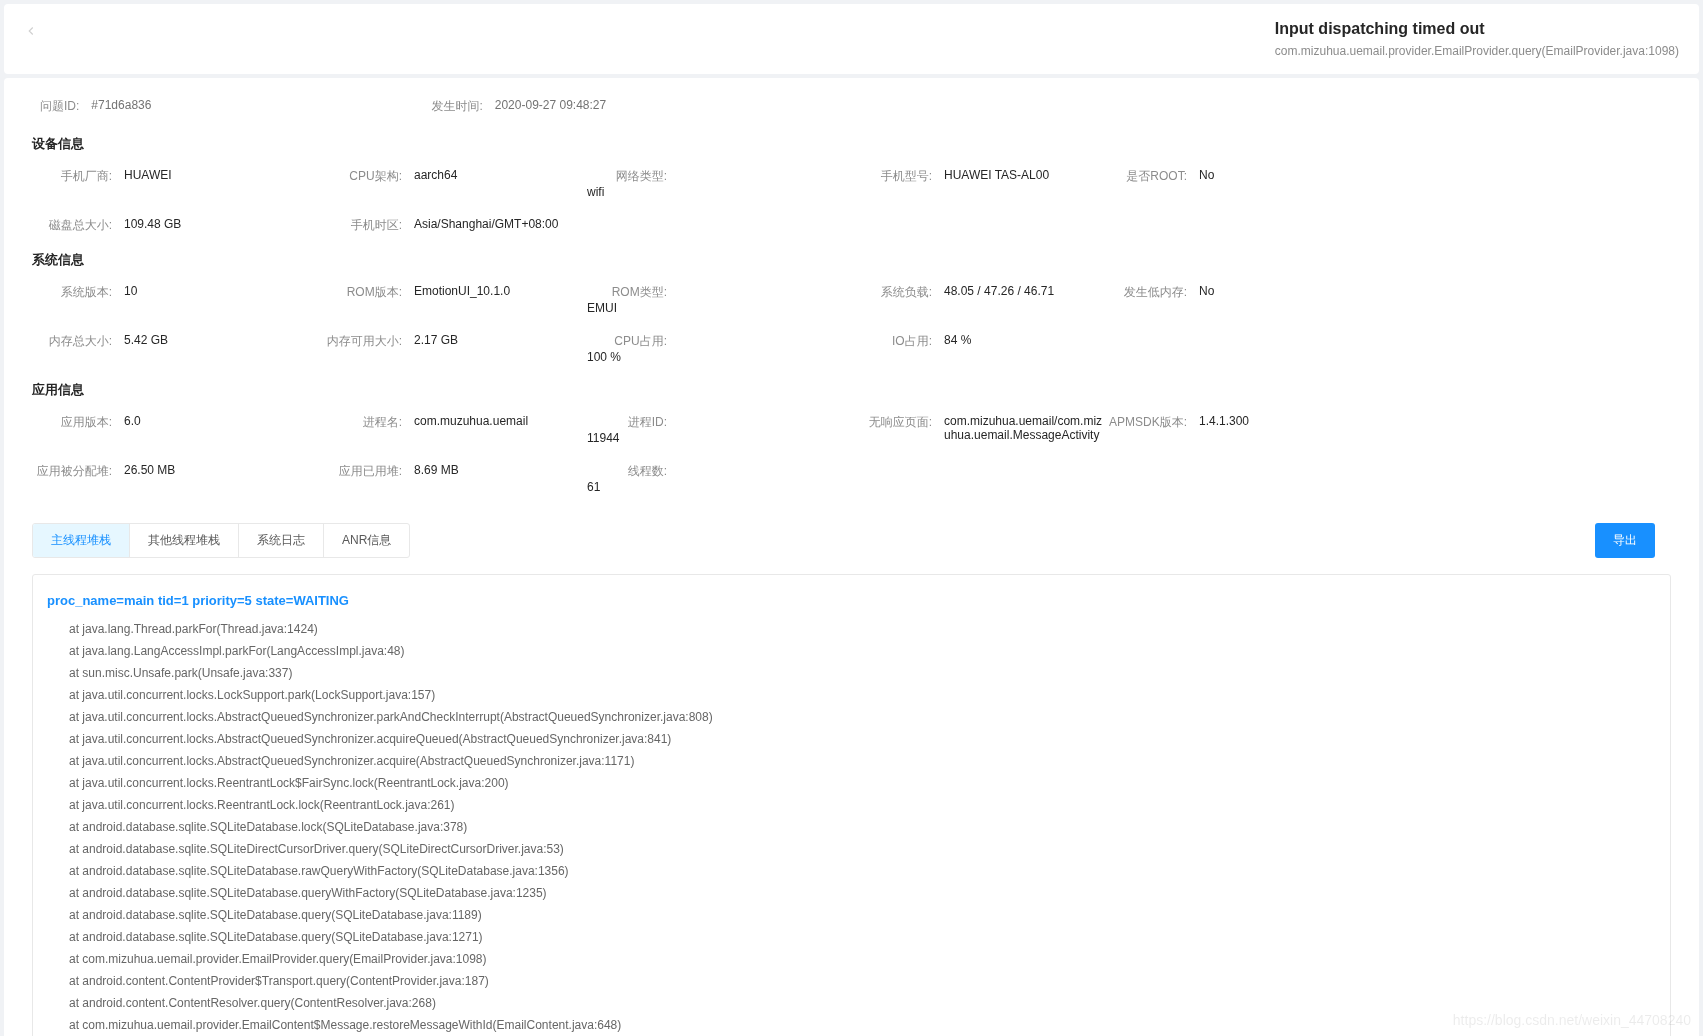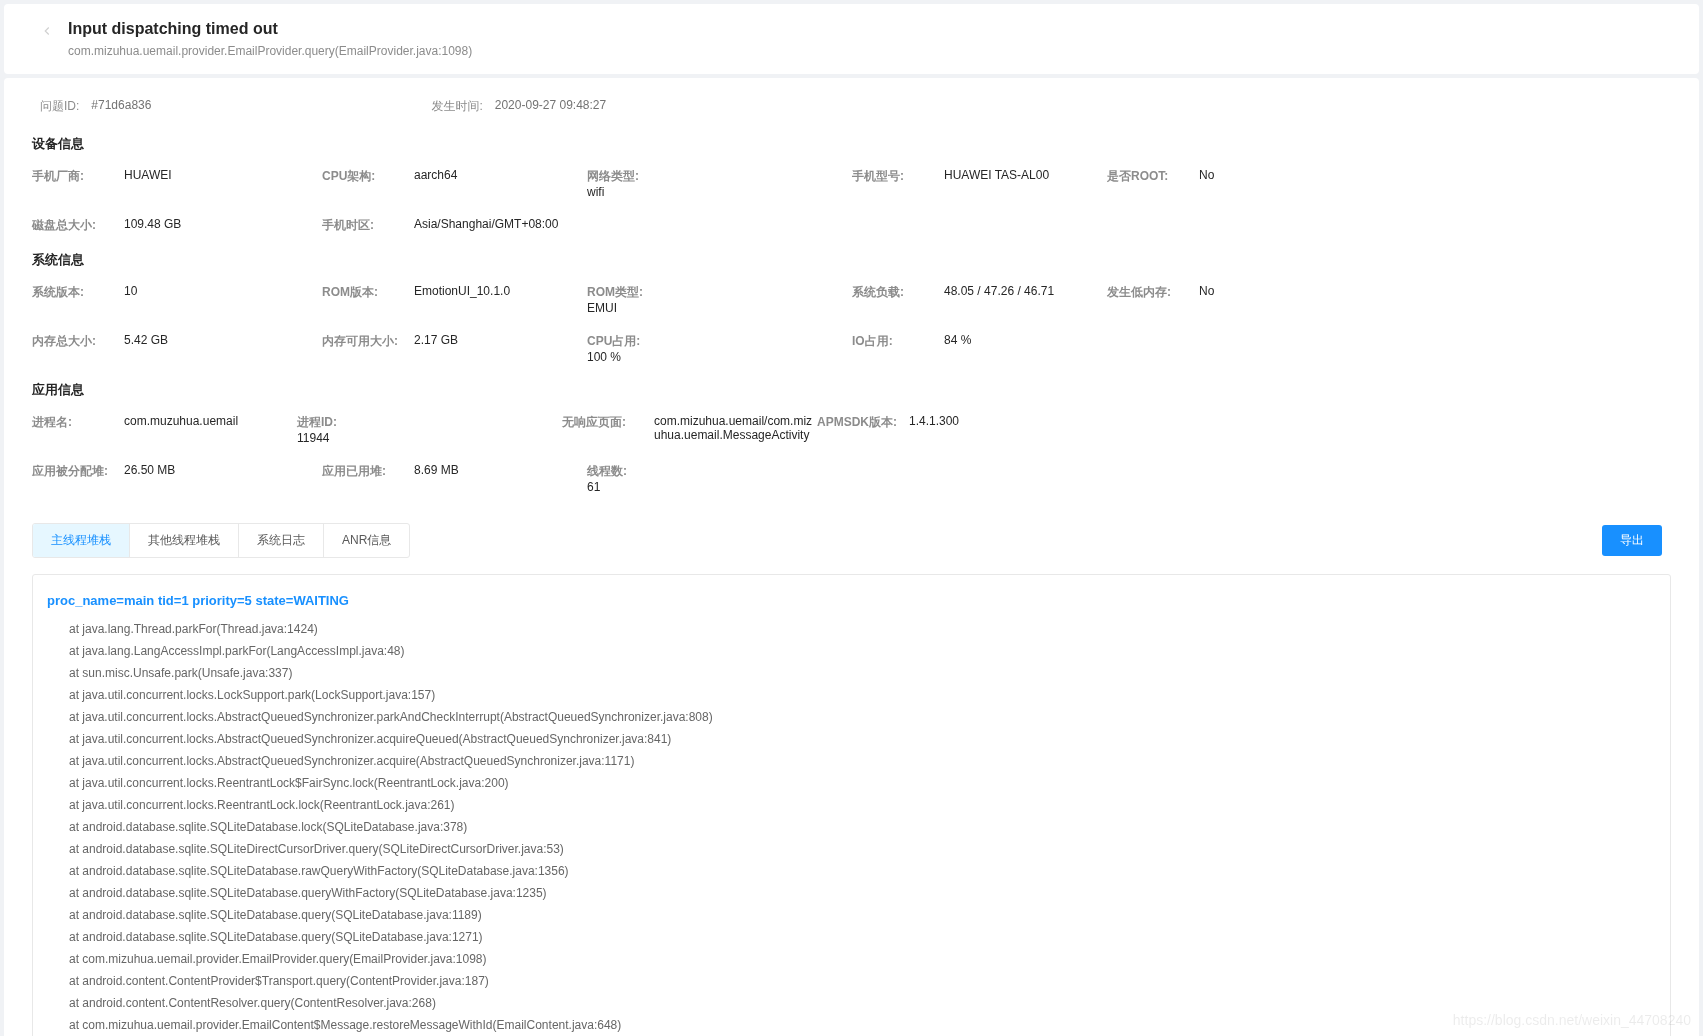--- a/index.html
+++ b/index.html
@@ -1,39 +1,39 @@
 <!DOCTYPE html>
 <html><head>
 <meta charset="utf-8">
 <style>
 * { margin: 0; padding: 0; box-sizing: border-box; }
 body { font-family: -apple-system, BlinkMacSystemFont, "Segoe UI", "PingFang SC", "Microsoft YaHei", sans-serif; background: #f0f2f5; font-size: 12px; color: #333; }
 .card { background: #fff; border-radius: 4px; margin: 4px; }
-.header-card { padding: 16px 36px; display: flex; align-items: flex-start; }
+.header-card { padding: 16px 20px; display: flex; align-items: flex-start; justify-content: space-between; }
 .back-chevron { width: 20px; margin-right: 8px; margin-top: 4px; color: #d0d0d0; cursor: pointer; }
 .back-chevron svg { width: 14px; height: 14px; }
 .header-text .title { font-size: 16px; font-weight: 600; color: #262626; margin-bottom: 6px; }
 .header-text .subtitle { font-size: 12px; color: #8c8c8c; }
 .main-card { padding: 20px 28px; }
 .meta-row { display: flex; gap: 60px; margin-bottom: 20px; padding-left: 8px; }
 .meta-item { display: flex; }
 .meta-label { color: #8c8c8c; margin-right: 12px; }
 .meta-value { color: #737373; text-align: center; }
 .section-title { font-size: 13px; font-weight: 600; color: #262626; margin: 12px 0 10px 0; }
 .info-grid { display: flex; flex-wrap: wrap; margin-bottom: 8px; }
 .info-cell { display: flex; padding: 5px 0; align-items: flex-start; }
 .info-cell.c1 { width: 290px; }
 .info-cell.c2 { width: 265px; }
 .info-cell.c3 { width: 265px; flex-direction: column; }
 .info-cell.c4 { width: 255px; }
 .info-cell.c5 { width: 200px; }
-.info-label { color: #8c8c8c; text-align: left; flex-shrink: 0; margin-right: 12px; font-weight: bold; }
+.info-label { color: #8c8c8c; text-align: right; flex-shrink: 0; margin-right: 12px; }
 .info-cell.c1 .info-label, .info-cell.c2 .info-label, .info-cell.c3 .info-label, .info-cell.c4 .info-label, .info-cell.c5 .info-label { width: 80px; }
 .info-value { color: #262626; word-break: break-all; }
-.tabs-row { display: flex; justify-content: space-between; align-items: center; margin: 24px 9px 16px 0; }
+.tabs-row { display: flex; justify-content: space-between; margin: 24px 16px 16px 0; }
 .tabs { display: flex; border: 1px solid #e8e8e8; border-radius: 3px; overflow: hidden; }
 .tab { padding: 8px 18px; font-size: 12px; color: #595959; cursor: pointer; border-right: 1px solid #e8e8e8; }
 .tab:last-child { border-right: none; }
 .tab.active { color: #1890ff; background: #e6f7ff; }
 .export-btn { background: #1890ff; color: #fff; border: none; padding: 7px 18px; border-radius: 3px; font-size: 12px; cursor: pointer; }
 .stack-box { border: 1px solid #e8e8e8; border-radius: 3px; padding: 18px 14px; }
 .stack-header { color: #1890ff; font-size: 13px; font-weight: 600; margin-bottom: 10px; }
 .stack-line { color: #666; font-size: 12px; padding: 4px 0 4px 22px; }
 .watermark { position: fixed; bottom: 8px; right: 12px; color: rgba(0,0,0,0.08); font-size: 14px; pointer-events: none; }
 </style>
@@ -135,20 +135,24 @@
           <div class="info-label">CPU占用:</div>
           <div class="info-value">100 %</div>
         </div>
         <div class="info-cell c4">
           <div class="info-label">IO占用:</div>
           <div class="info-value">84 %</div>
         </div>
       </div>
       <div class="section-title">应用信息</div>
       <div class="info-grid">
+        <div class="info-cell c1">
+          <div class="info-label">应用版本:</div>
+          <div class="info-value">6.0</div>
+        </div>
         <div class="info-cell c2">
           <div class="info-label">进程名:</div>
           <div class="info-value">com.muzuhua.uemail</div>
         </div>
         <div class="info-cell c3">
           <div class="info-label">进程ID:</div>
           <div class="info-value">11944</div>
         </div>
         <div class="info-cell c4">
           <div class="info-label">无响应页面:</div>

